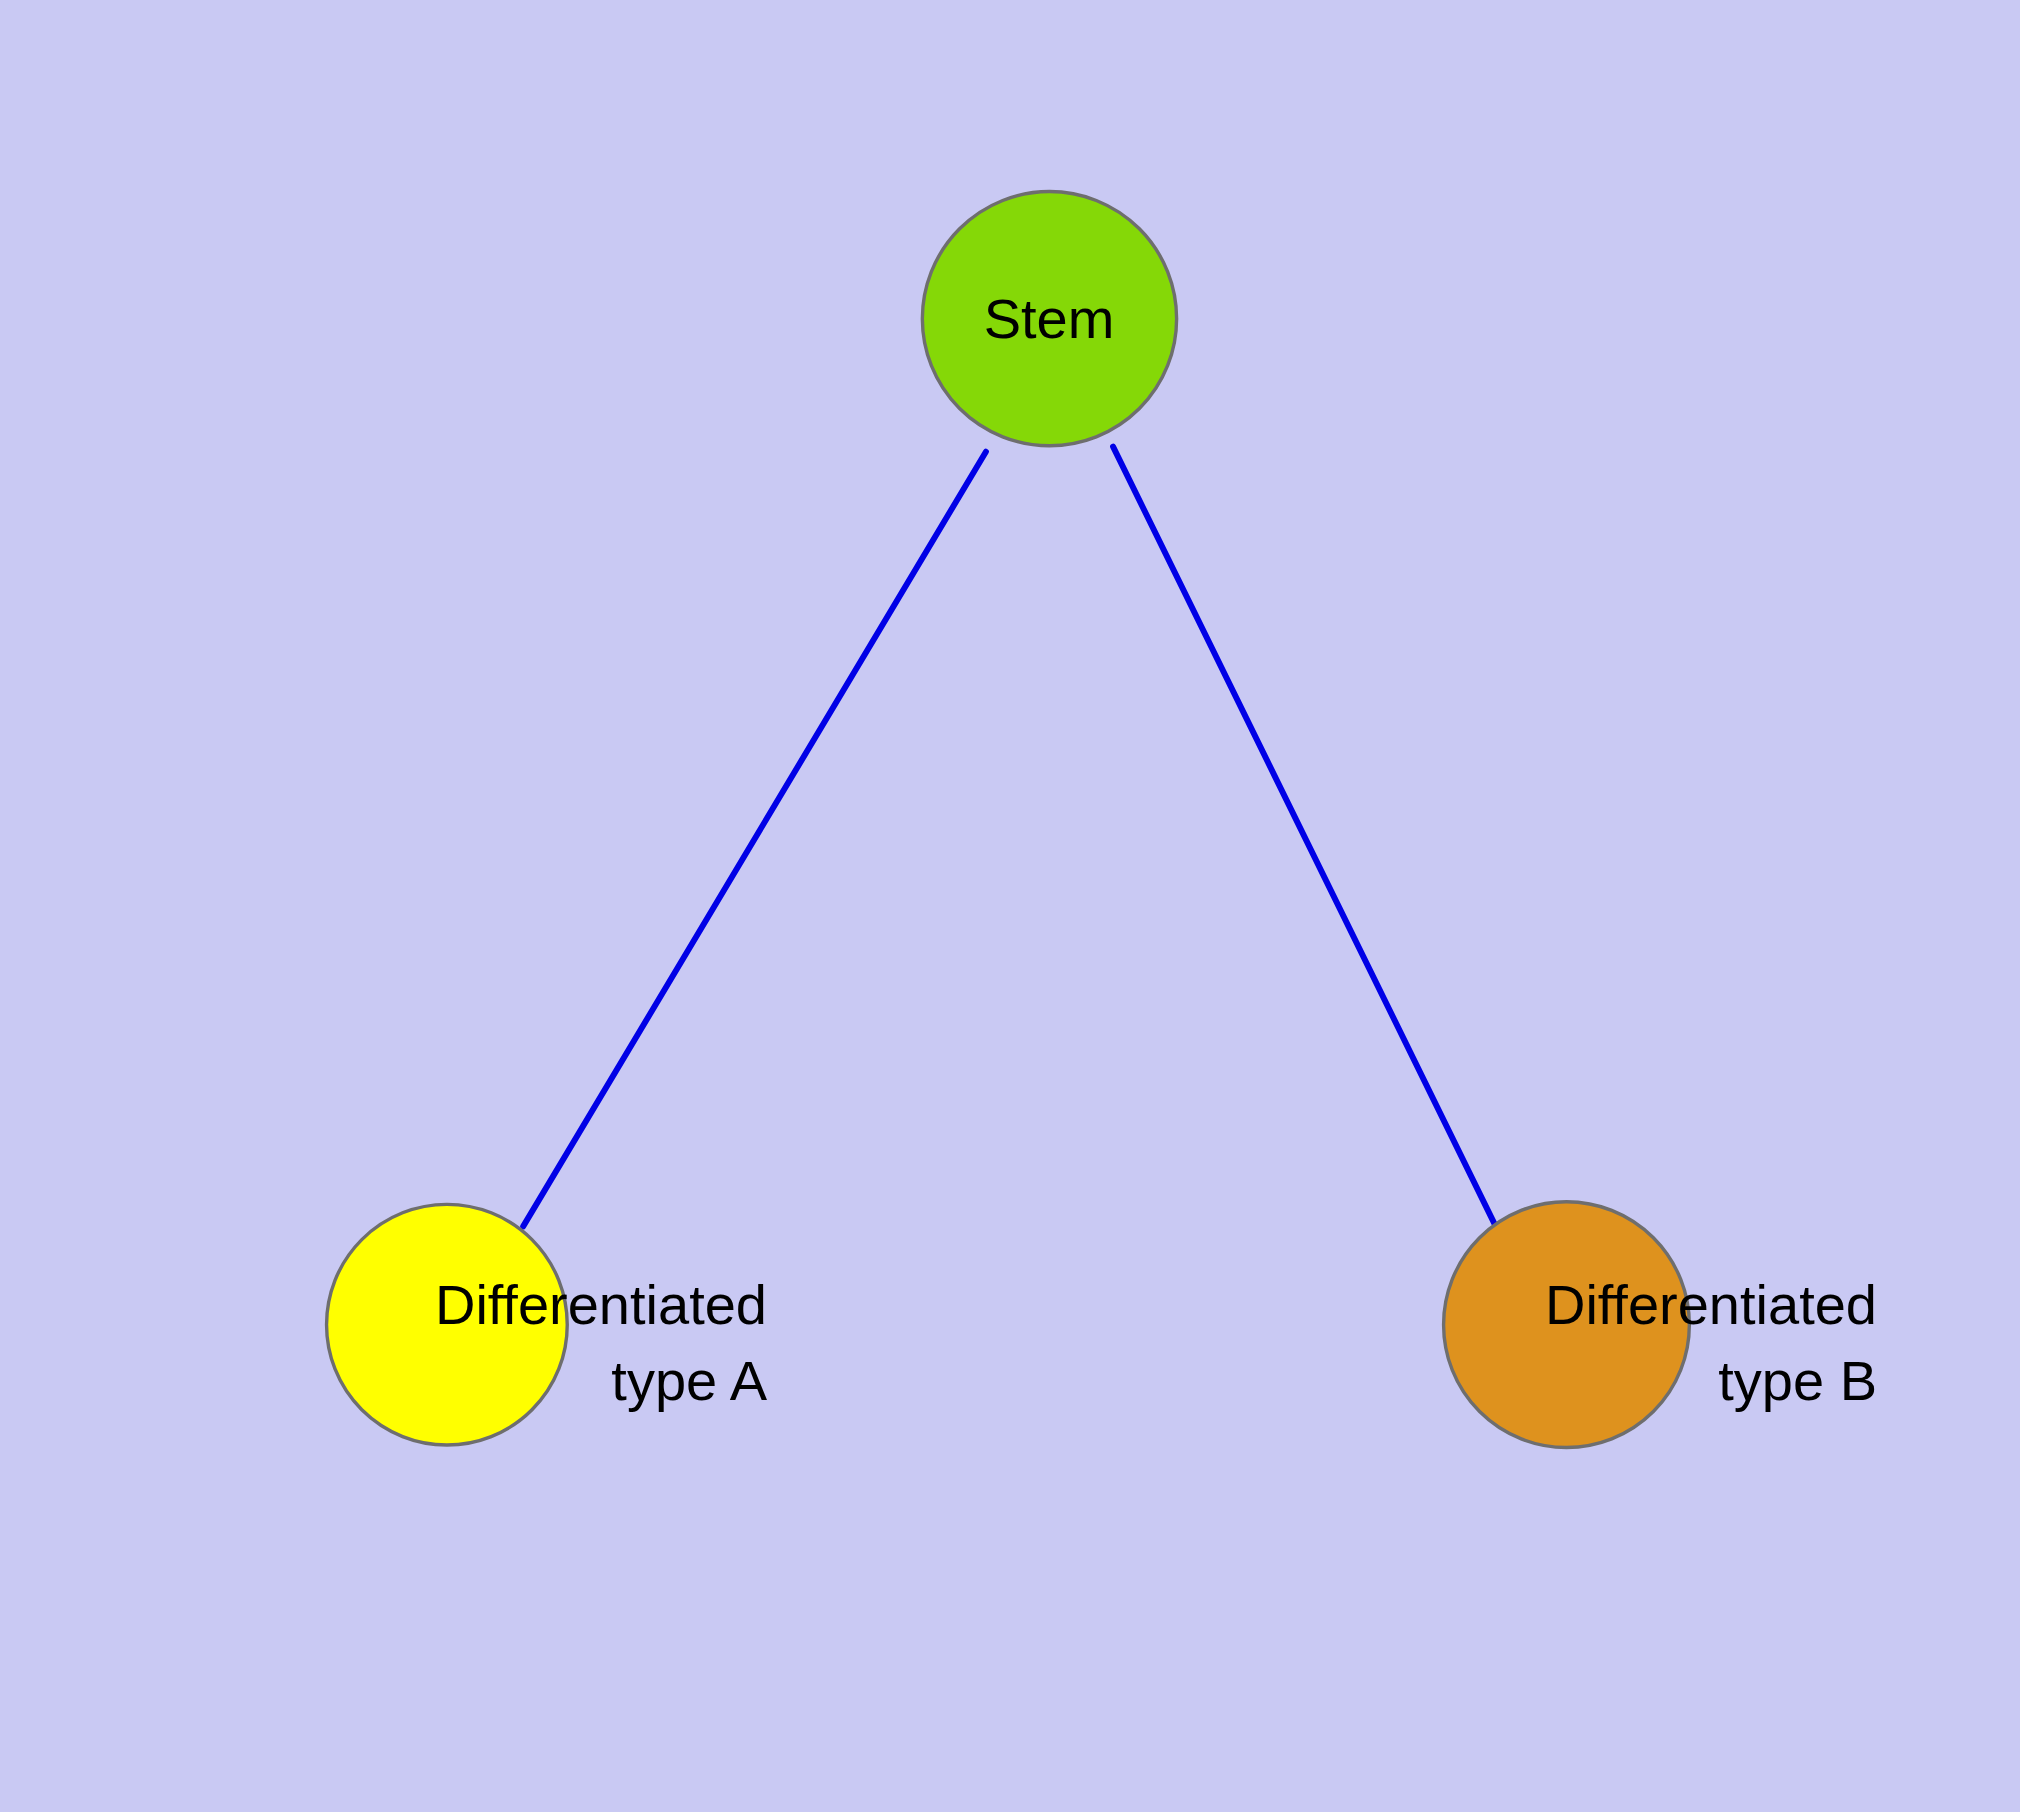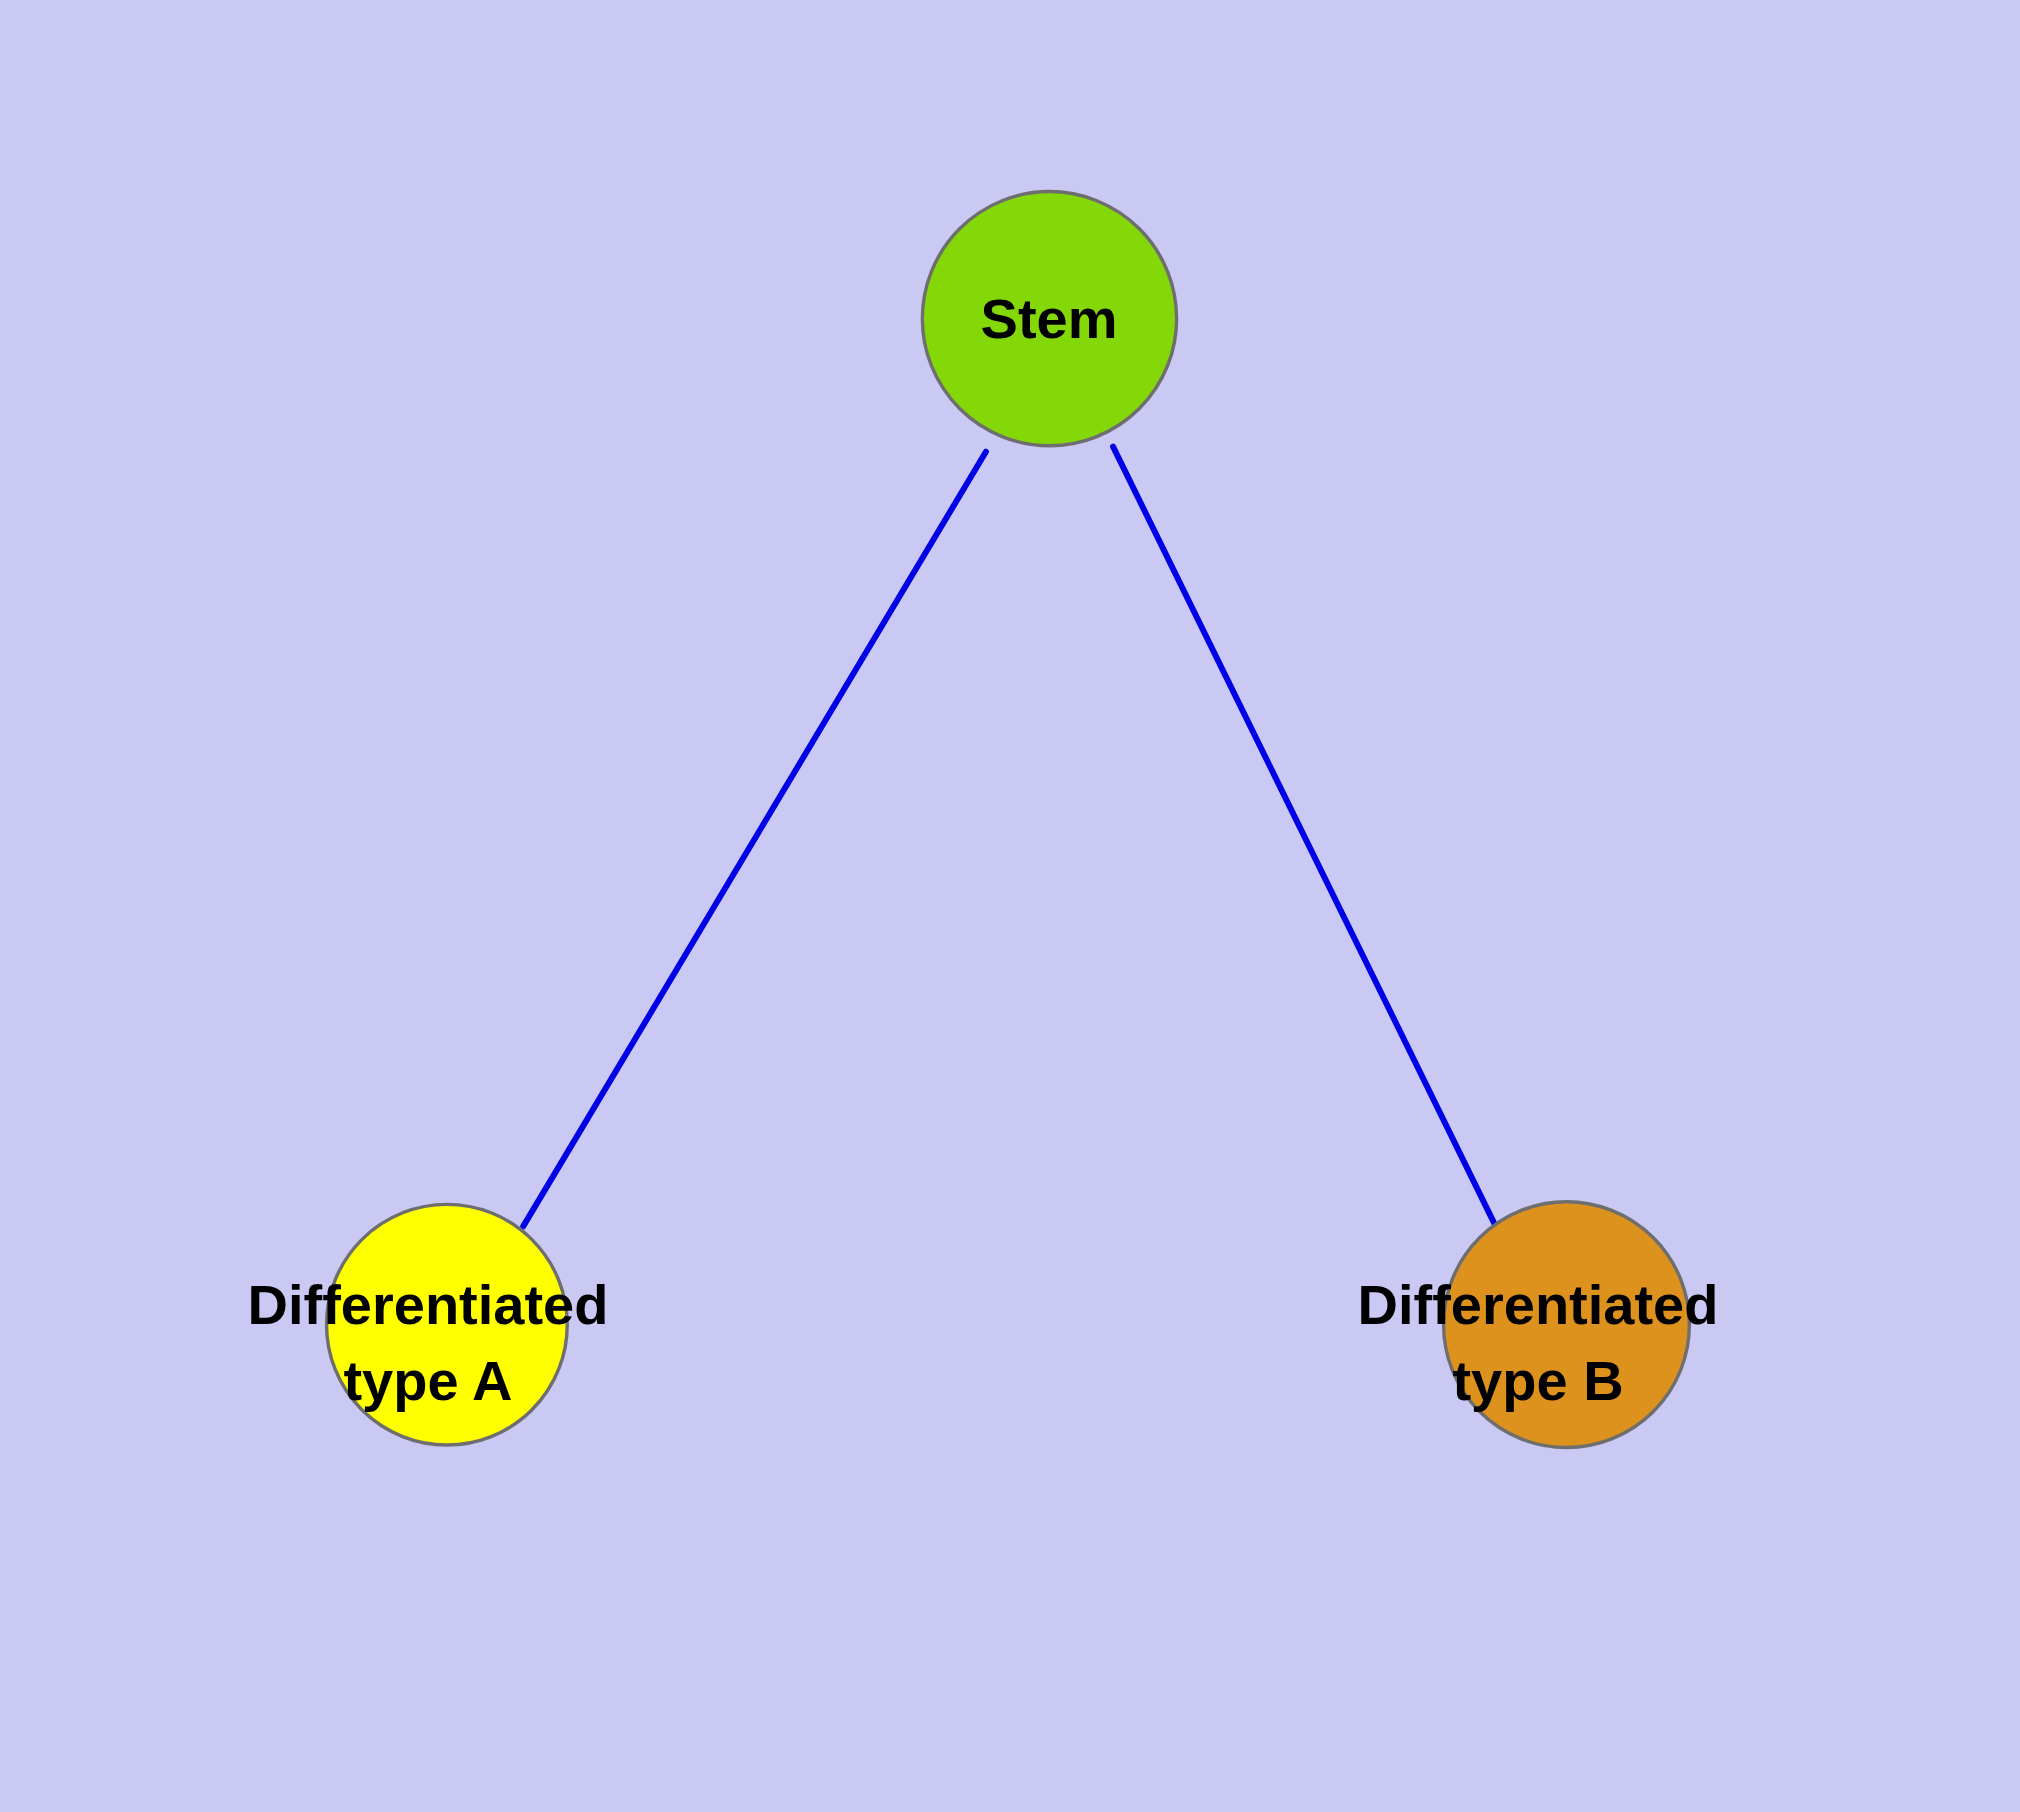--- a/index.html
+++ b/index.html
@@ -24,22 +24,22 @@
   .edge {
     stroke-width: 7;
     stroke-linecap: round;
   }
   .node-circle {
     stroke: #6e6e6e;
     stroke-width: 4;
   }
   .node-label {
     position: absolute;
-    text-align: center;
-    font-weight: bold;
+    text-align: right;
+    font-weight: normal;
     color: #000000;
     font-size: 56px;
     line-height: 1.35;
     white-space: pre-line;
     transform: translate(-50%, -50%);
     pointer-events: none;
   }
   .node-label.stem {
     left: 1049px;
     top: 319px;

